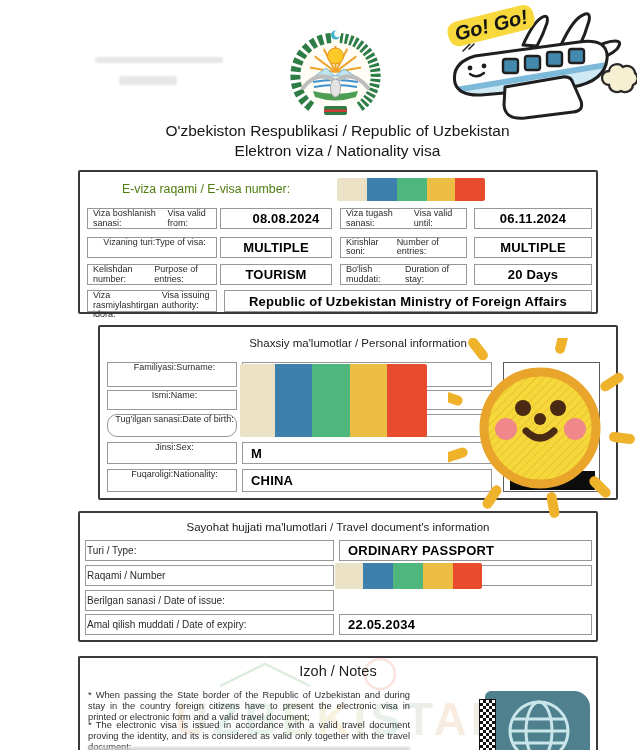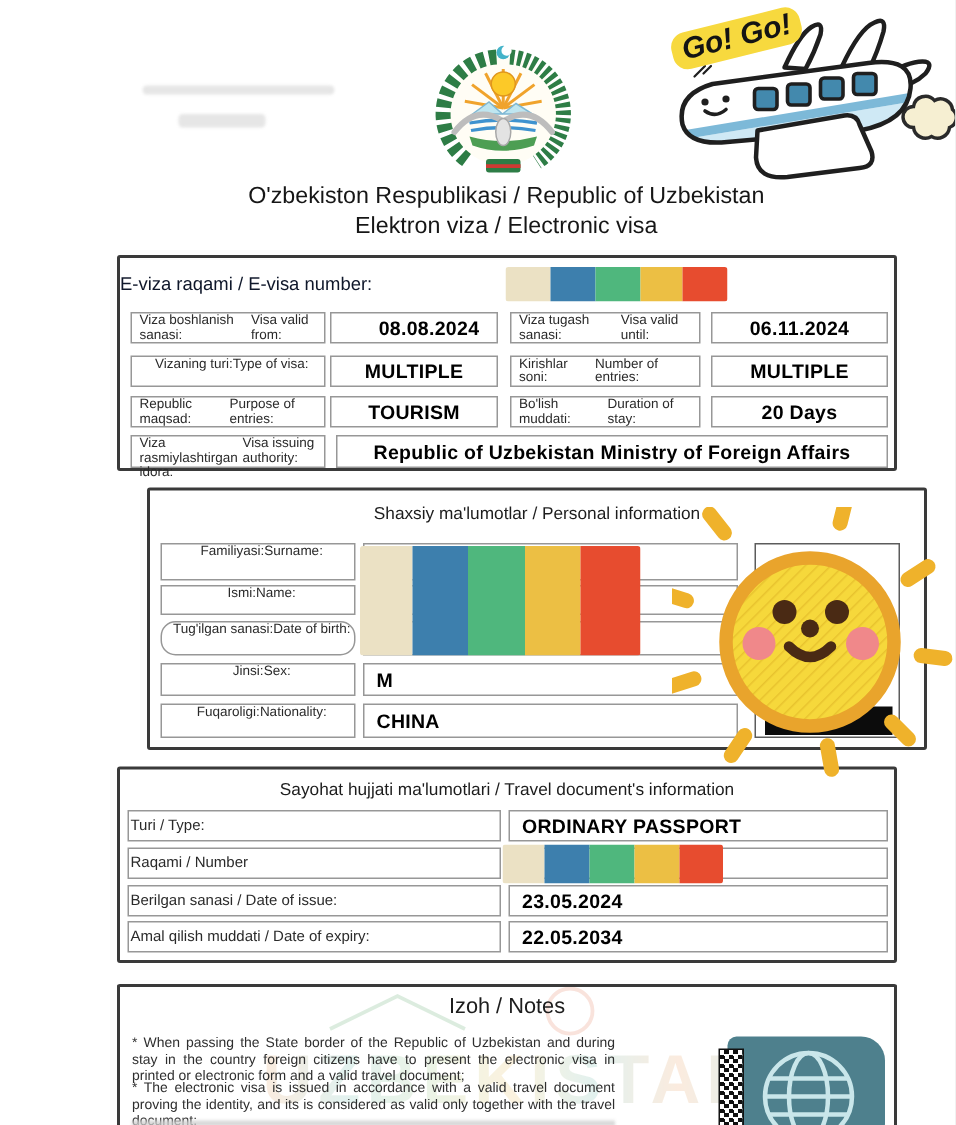--- a/index.html
+++ b/index.html
@@ -100,25 +100,25 @@
     <path d="M62,86 L120,76 Q128,75 130,82 L138,100 Q141,110 130,111 L82,117 Q62,119 61,104 Z" fill="#ffffff" stroke="#1f1f1f" stroke-width="3" stroke-linejoin="round"></path>
     <circle cx="27" cy="67" r="2.4" fill="#1f1f1f"></circle>
       <circle cx="41" cy="65" r="2.4" fill="#1f1f1f"></circle>
     <path d="M27,73 Q34,78 41,72" stroke="#1f1f1f" stroke-width="2.4" fill="none" stroke-linecap="round"></path>
     <path d="M20,50 l7,-7 M26,48 l5,-5" stroke="#1f1f1f" stroke-width="1.5" stroke-linecap="round"></path>
   </svg>
   <div class="gogo">Go! Go!</div>
 
   <div class="doc-title">
     <div>O'zbekiston Respublikasi / Republic of Uzbekistan</div>
-    <div>Elektron viza / Electronic visa</div>
+    <div>Elektron viza / Nationality visa</div>
   </div>
 
   <div class="tbl" style="top:170px;height:144px;">
-    <div class="abs" style="left:0;top:10px;width:252px;text-align:left;font-size:12.3px;color:#0f172a;">E-viza raqami / E-visa number:</div>
+    <div class="abs" style="left:0;top:10px;width:252px;text-align:center;font-size:12.3px;color:#4d7c0f;">E-viza raqami / E-visa number:</div>
     <div class="stripes" style="left:257px;top:6px;width:148px;height:23px;">
       <i class="c1" style="width:30px"></i>
         <i class="c2" style="width:30px"></i>
         <i class="c3" style="width:30px"></i>
         <i class="c4" style="width:28px"></i>
         <i class="c5" style="width:30px"></i>
     </div>
 
     <div class="box lblbox" style="left:7px;top:36px;width:130px;height:21px;">
       <span>Viza boshlanish sanasi:</span>
@@ -136,21 +136,21 @@
       <span>Type of visa:</span>
     </div>
     <div class="box valbox" style="left:140px;top:65px;width:112px;height:21px;">MULTIPLE</div>
     <div class="box lblbox" style="left:260px;top:65px;width:127px;height:21px;align-items:flex-end;">
       <span>Kirishlar soni:</span>
       <span>Number of entries:</span>
     </div>
     <div class="box valbox" style="left:394px;top:65px;width:118px;height:21px;">MULTIPLE</div>
 
     <div class="box lblbox" style="left:7px;top:92px;width:130px;height:21px;">
-      <span>Republic maqsad:</span>
+      <span>Kelishdan number:</span>
       <span>Purpose of entries:</span>
     </div>
     <div class="box valbox" style="left:140px;top:92px;width:112px;height:21px;">TOURISM</div>
     <div class="box lblbox" style="left:260px;top:92px;width:127px;height:21px;">
       <span>Bo'lish muddati:</span>
       <span>Duration of stay:</span>
     </div>
     <div class="box valbox" style="left:394px;top:92px;width:118px;height:21px;">20 Days</div>
 
     <div class="box lblbox" style="left:7px;top:118px;width:130px;height:22px;">
@@ -243,21 +243,20 @@
     <div class="box" style="left:259px;top:52px;width:253px;height:21px;"></div>
     <div class="stripes" style="left:255px;top:50px;width:147px;height:26px;">
       <i class="c1" style="width:28px"></i>
         <i class="c2" style="width:30px"></i>
         <i class="c3" style="width:30px"></i>
         <i class="c4" style="width:30px"></i>
         <i class="c5" style="width:29px"></i>
     </div>
 
     <div class="box tlbl" style="left:5px;top:77px;width:249px;height:21px;">Berilgan sanasi / Date of issue:</div>
-    <div class="box valbox left" style="left:259px;top:77px;width:253px;height:21px;">23.05.2024</div>
 
     <div class="box tlbl" style="left:5px;top:101px;width:249px;height:21px;">Amal qilish muddati / Date of expiry:</div>
     <div class="box valbox left" style="left:259px;top:101px;width:253px;height:21px;">22.05.2034</div>
   </div>
 
   <div class="tbl" style="top:656px;height:96px;border-bottom:none;overflow:hidden;">
 
     <svg class="abs" style="left:0;top:0;" width="520" height="96" viewBox="0 0 520 96">
       <polyline points="140,28 185,6 230,28" stroke="#a8cfae" stroke-width="2.5" fill="none" opacity="0.4"></polyline>
       <circle cx="300" cy="16" r="15" stroke="#f0b9a8" stroke-width="2.5" fill="none" opacity="0.4"></circle>

